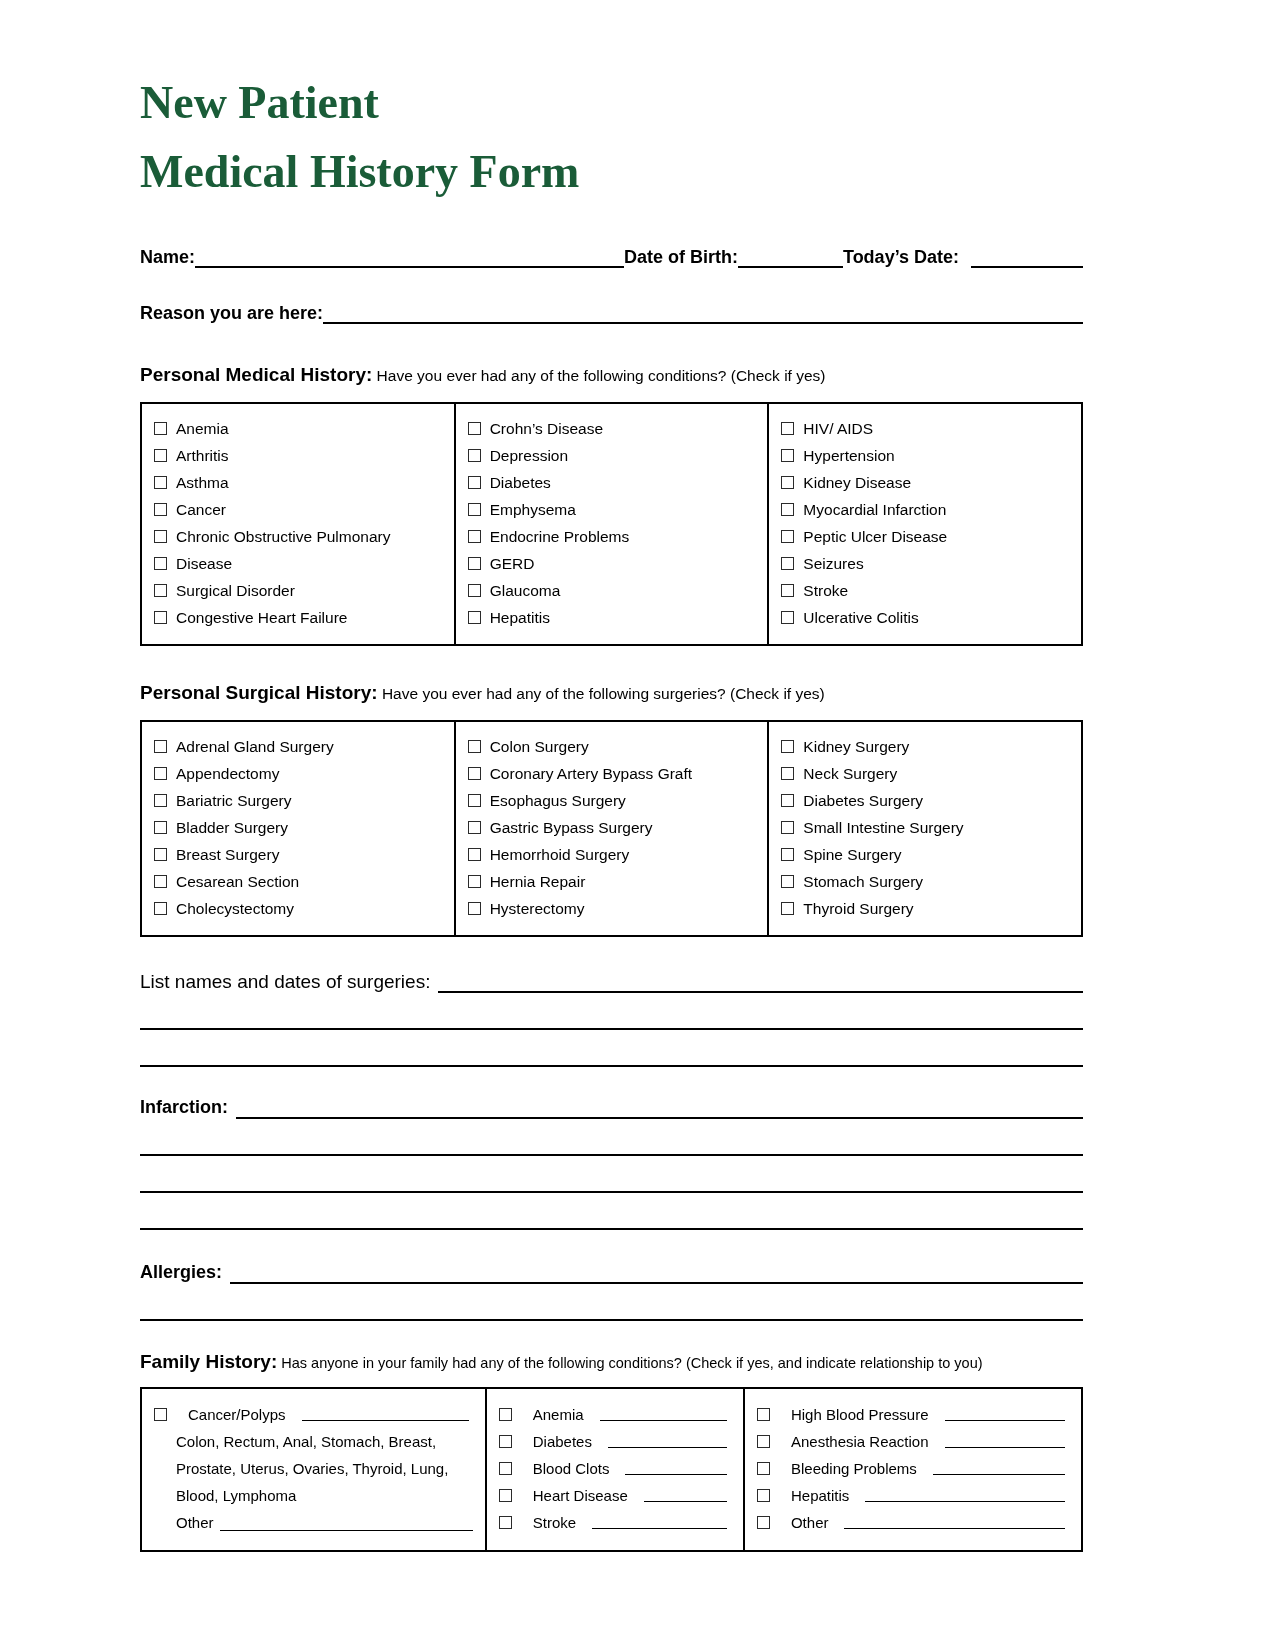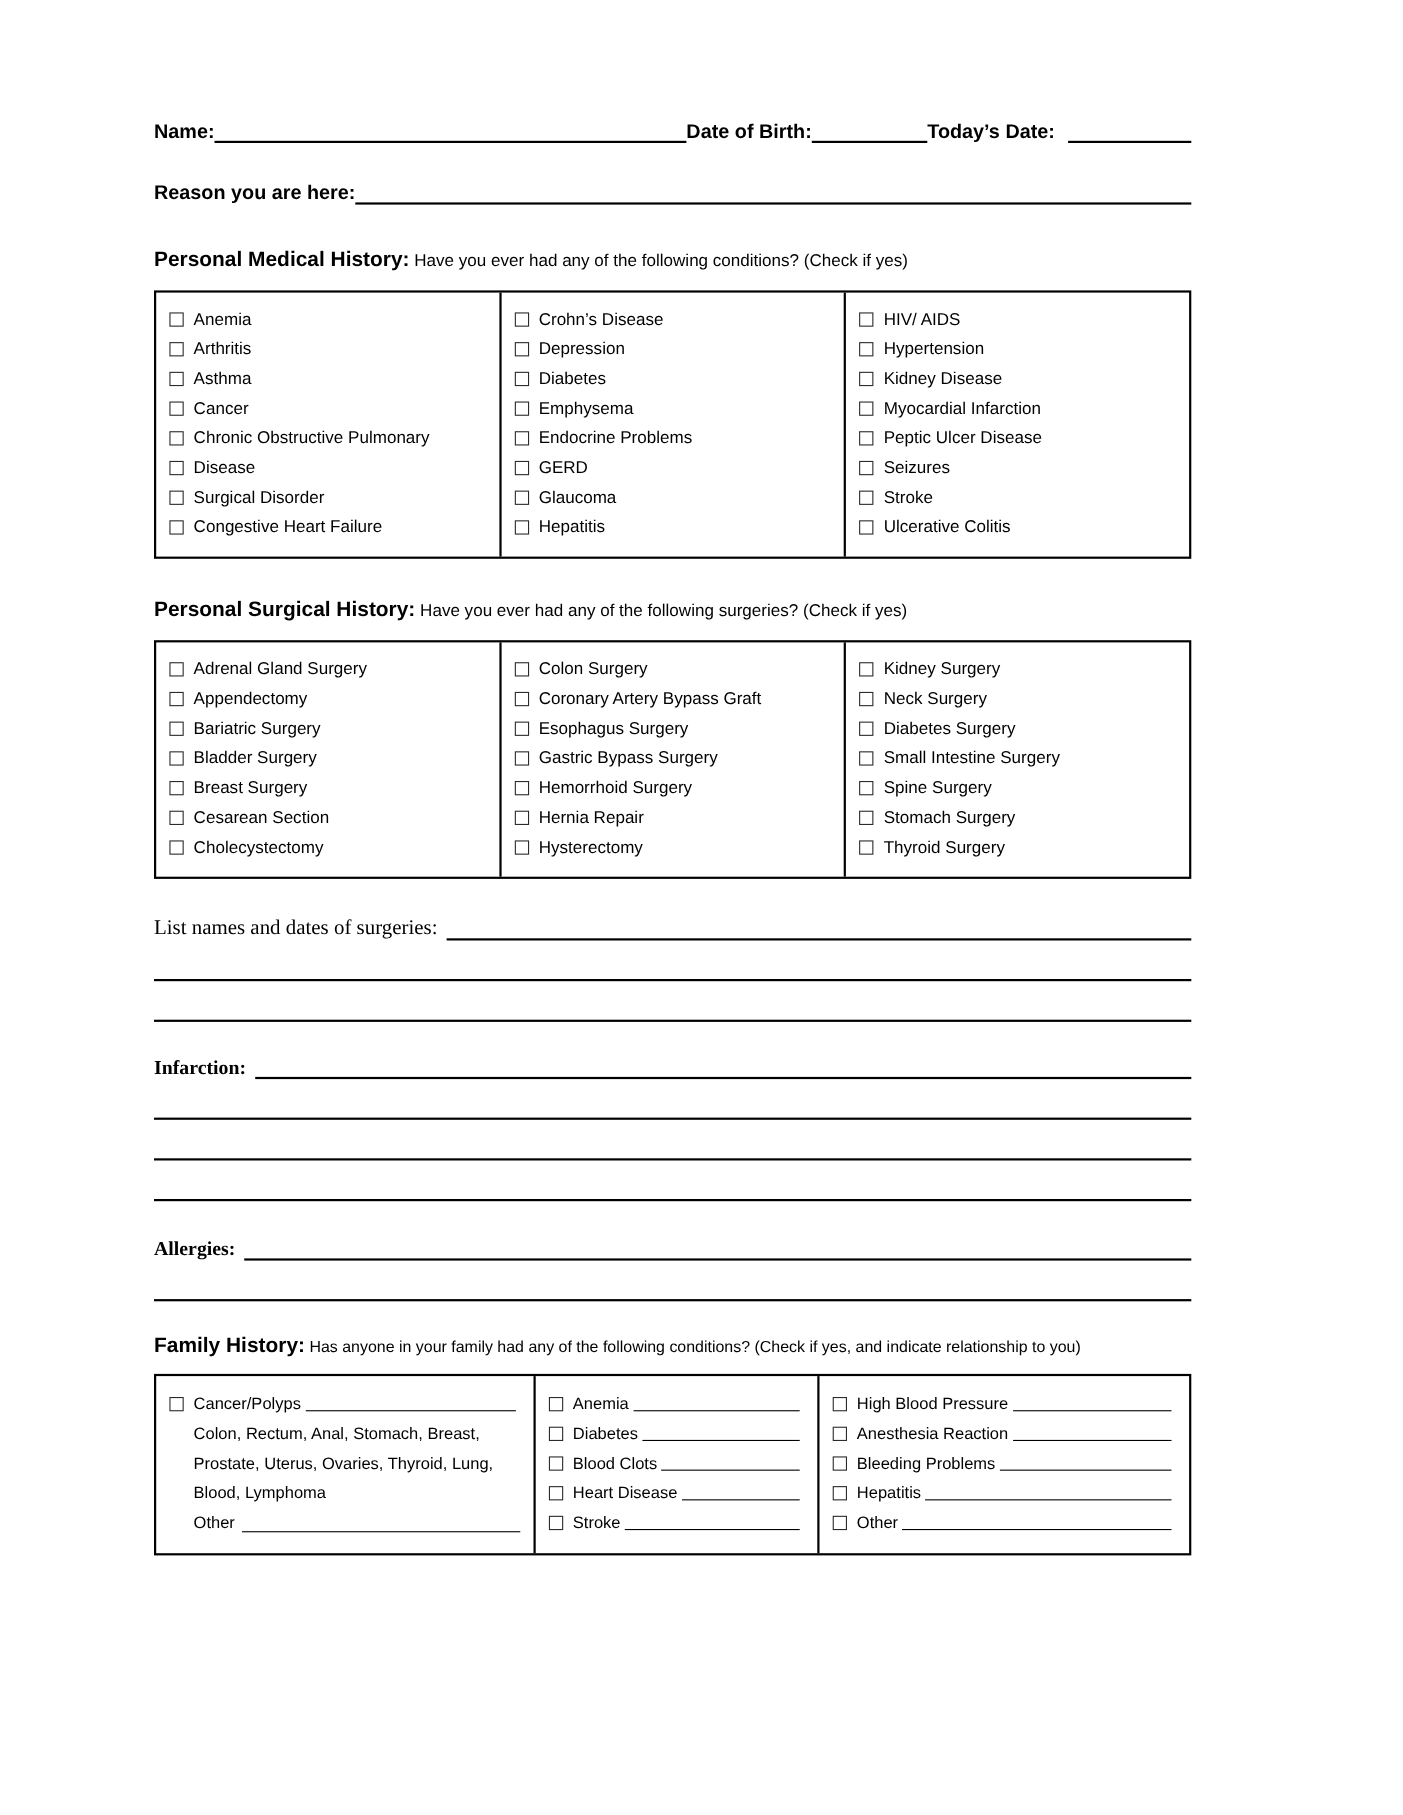--- a/index.html
+++ b/index.html
@@ -35,42 +35,46 @@
   .sec .h { font-weight: bold; font-size: 19px; }
 
   
   .check-table { display: flex; border: 2px solid #000; margin-top: 16px; }
   .ccol { flex: 1; padding: 7px 14px 9px 12px; }
   .ccol + .ccol { border-left: 2px solid #000; }
   .chk { display: flex; align-items: center; margin: 8px 0; font-size: 15.5px; line-height: 19px; }
   .box { width: 13px; height: 13px; border: 1.5px solid #2b2b2b; margin-right: 9px; flex: none; background: #fff; }
 
   
-  .inline-row { display: flex; align-items: flex-end; font-size: 19px; margin-top: 34px; font-family: Liberation Serif, serif; }
+  .inline-row { display: flex; font-size: 19px; margin-top: 34px; }
   .inline-row .lbl { white-space: nowrap; margin-right: 8px; }
   .full-line { border-bottom: 2px solid #000; height: 37px; }
 
   
   .fam-table { display: flex; border: 2px solid #000; margin-top: 14px; }
   .fcol { padding: 8px 12px 10px 12px; }
   .fcol + .fcol { border-left: 2px solid #000; }
   .fcol1 { width: 36.5%; }
   .fcol2 { width: 27.5%; }
   .fcol3 { width: 36%; }
-  .fam-table .chk { font-size: 15px; }
+  .fam-table .chk { font-size: 15px; gap: 12px; }
   .chk-lined .fill-line { flex: 1; border-bottom: 1.5px solid #000; height: 13px; margin-left: 4px; margin-right: 4px; }
   .detail-line { margin: 9px 0 9px 22px; font-size: 15px; line-height: 18px; }
   .other-row { display: flex; align-items: flex-end; margin: 9px 0 2px 22px; font-size: 15px; }
   .other-row .fill-line { flex: 1; border-bottom: 1.5px solid #000; height: 13px; margin-left: 6px; }
 </style>
 </head>
 <body>
 
 <div class="page">
 
+  <div class="title-block">
+    <div class="title-line">New Patient</div>
+    <div class="title-line">Medical History Form</div>
+  </div>
 
   <div class="field-row">
     <span class="b">Name:</span>
     <span class="wline grow"></span>
     <span class="b">Date of Birth:</span>
     <span class="wline w105"></span>
     <span class="b">Today’s Date:</span>
     <span class="wline w115"></span>
   </div>
 

